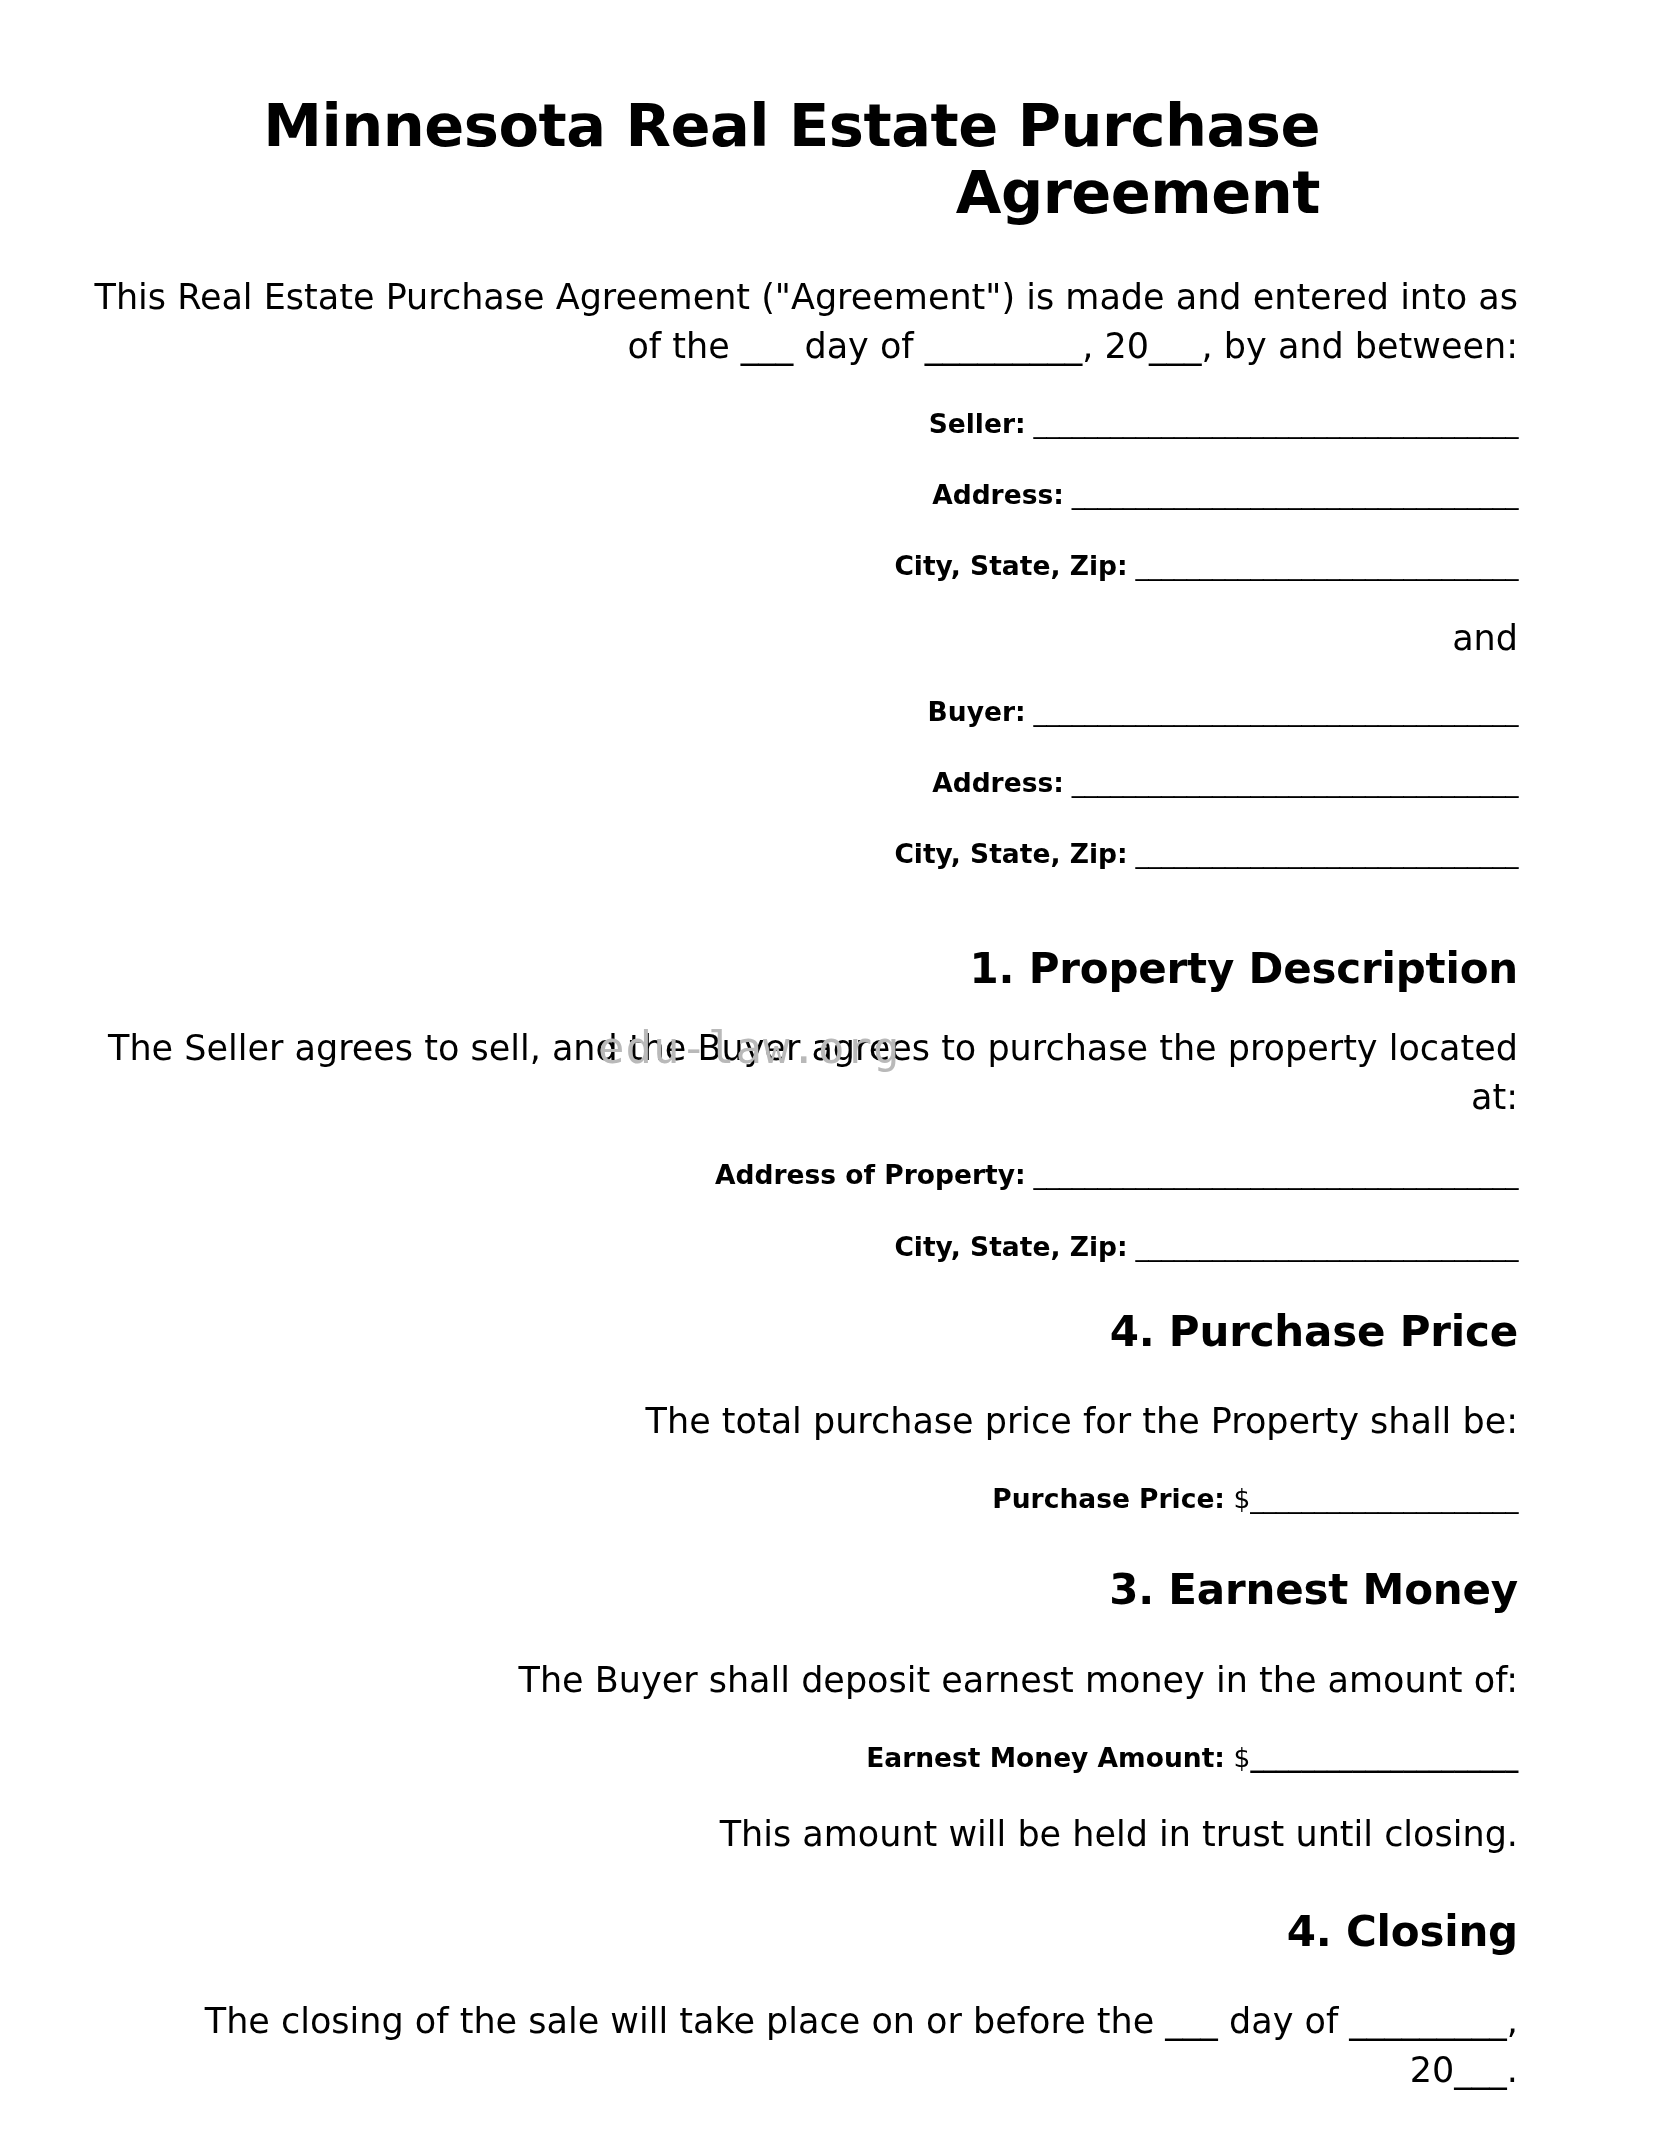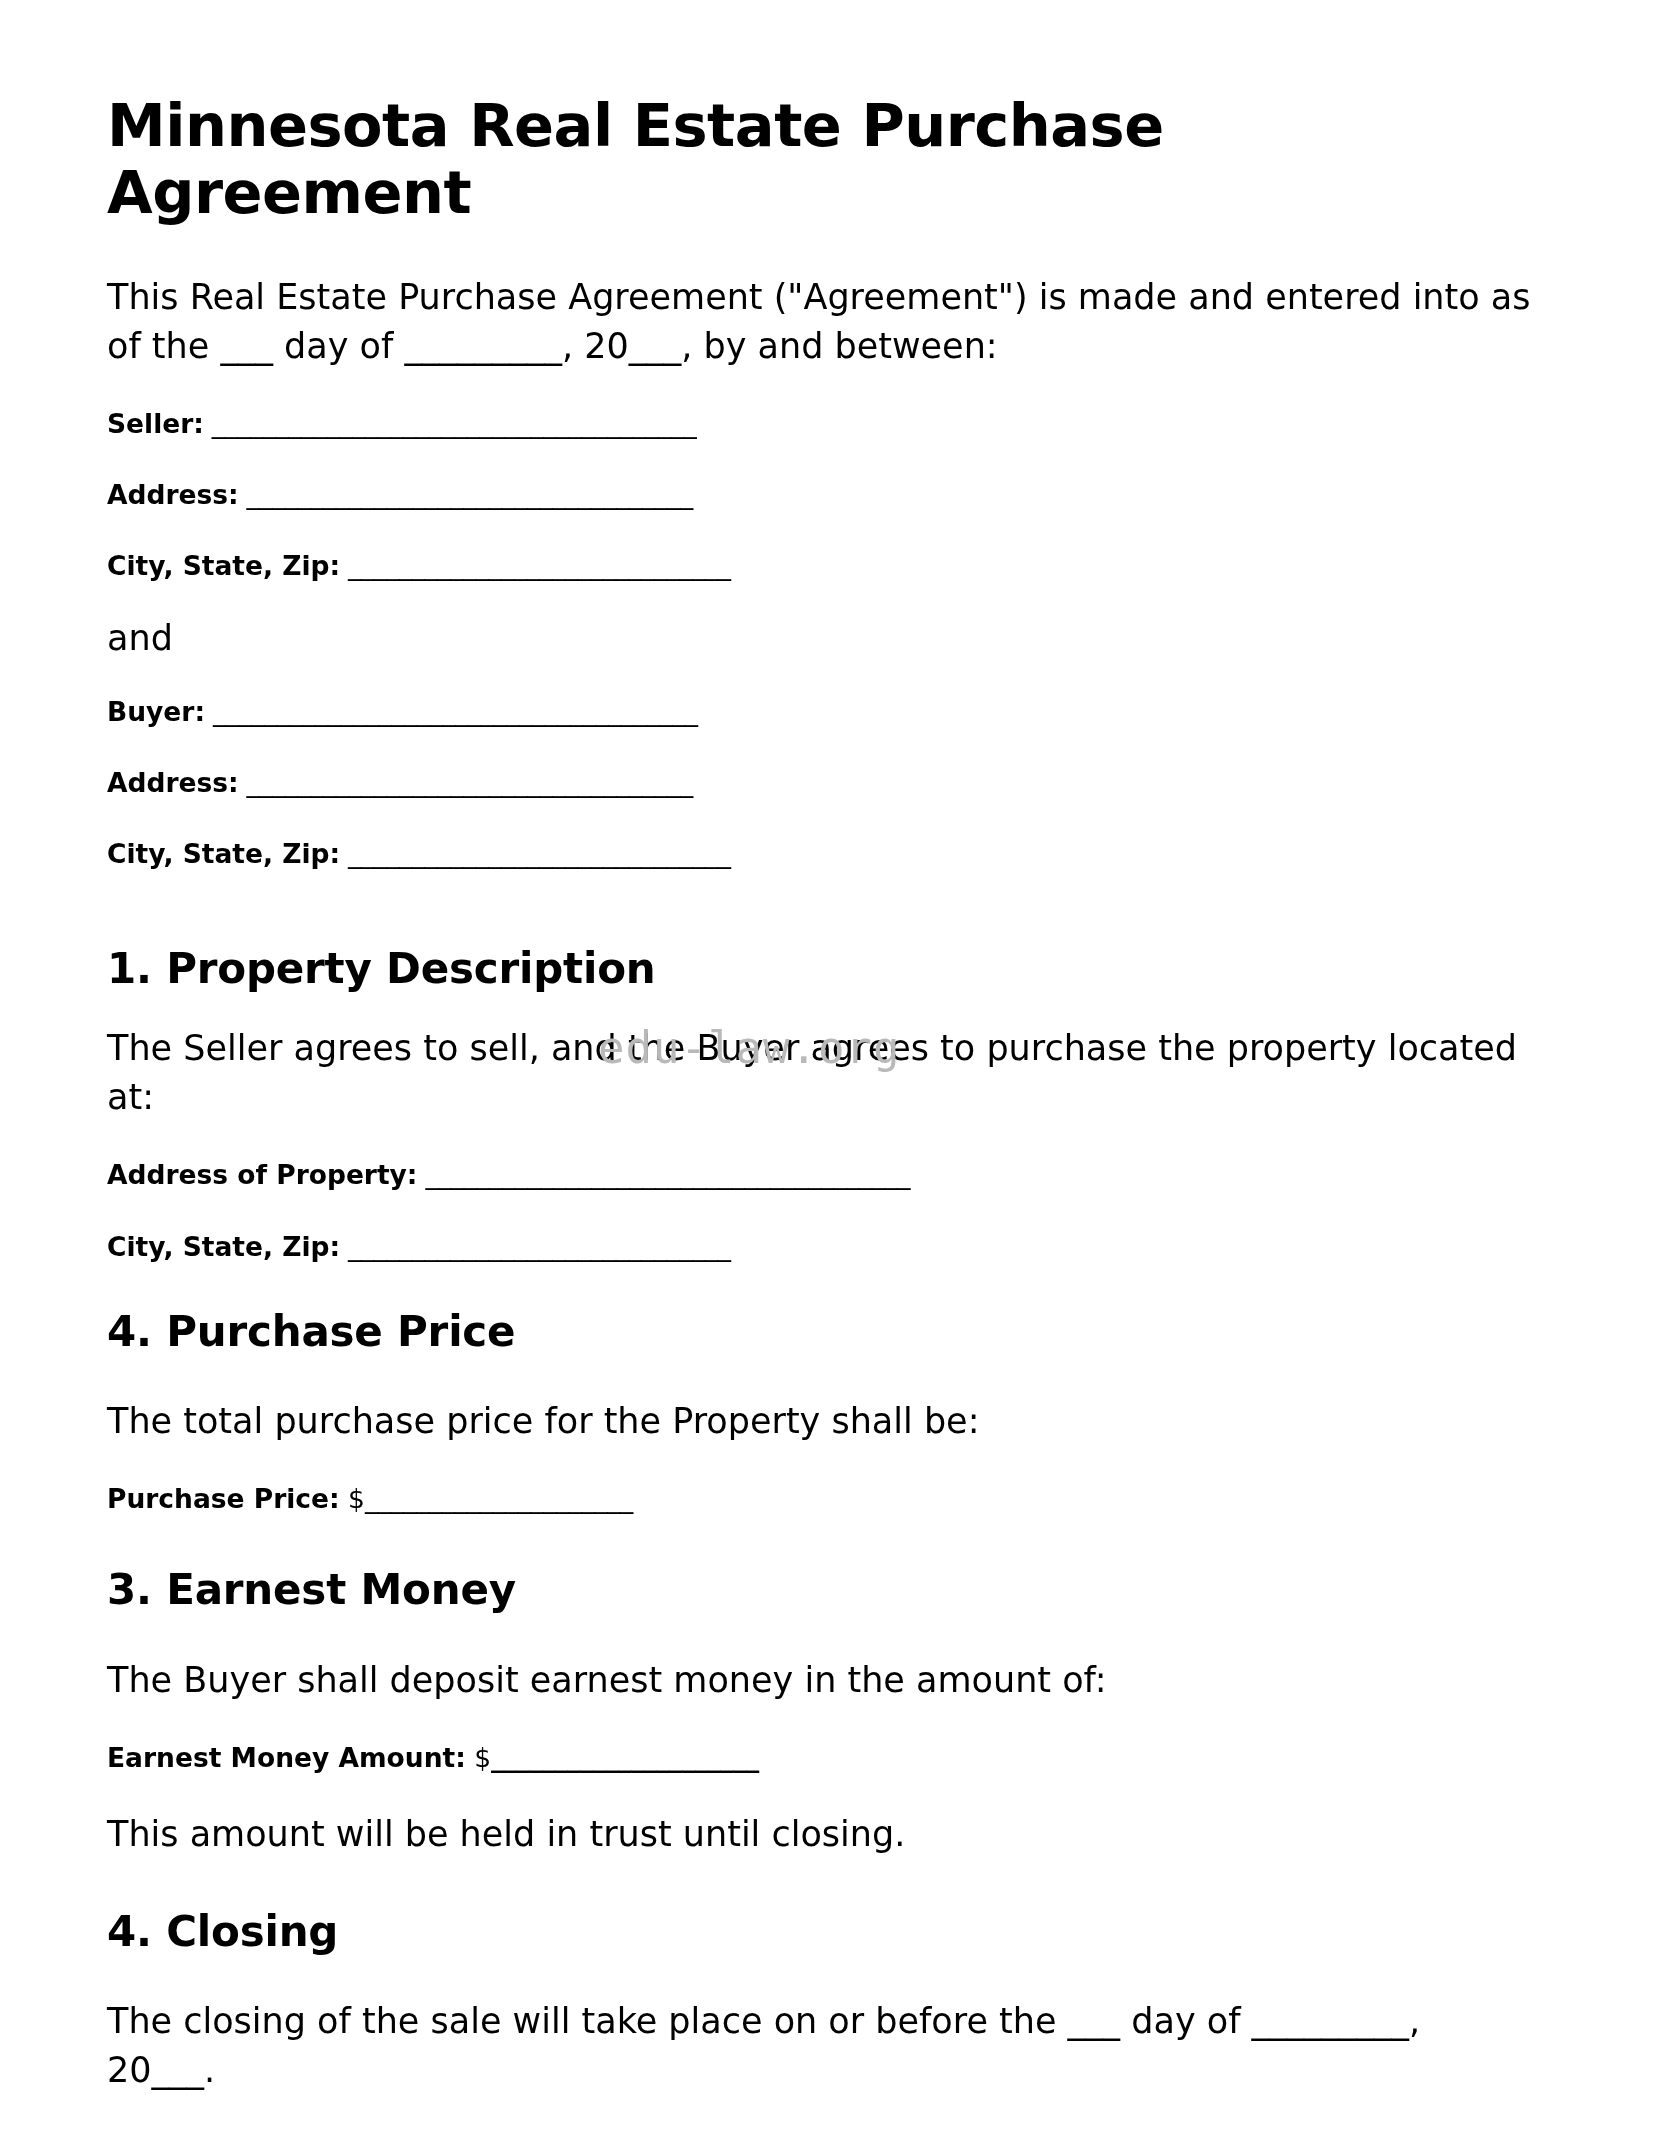--- a/index.html
+++ b/index.html
@@ -15,23 +15,24 @@
   .page {
     position: relative;
     width: 1664px;
     height: 2154px;
     background: #ffffff;
     box-sizing: border-box;
     overflow: hidden;
   }
   .content {
     position: absolute;
-    left: 107px;
+    left: 90px;
     top: 92px;
     width: 1428px;
+    text-align: right;
   }
 
   
   .watermark {
     position: absolute;
     left: 598px;
     top: 1022px;
     font-family: "DejaVu Sans Mono", "Liberation Mono", monospace;
     font-size: 44px;
     letter-spacing: 1px;

